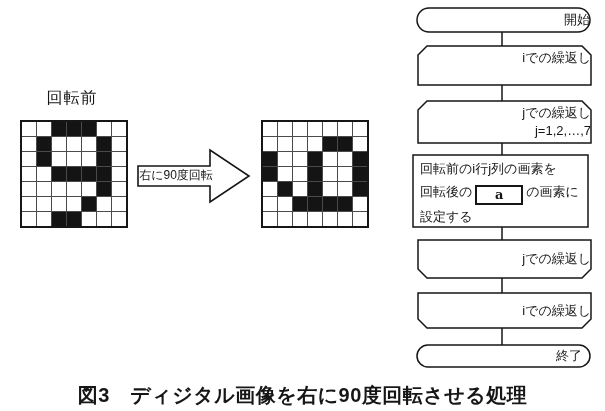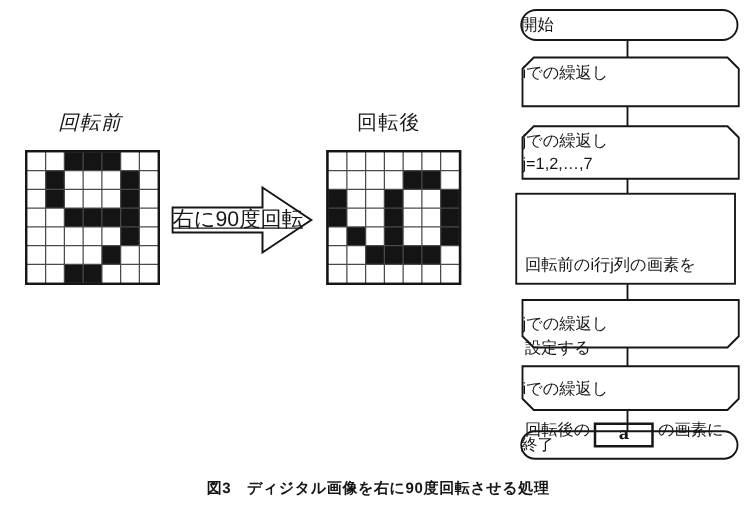--- a/index.html
+++ b/index.html
@@ -3,70 +3,69 @@
 <meta charset="utf-8">
 <style>
   html,body{margin:0;padding:0;background:#ffffff;}
   .canvas{
     position:relative;width:605px;height:411px;background:#ffffff;
     font-family:"Liberation Sans","DejaVu Sans",sans-serif;color:#161616;
     overflow:hidden;
   }
   
   .glabel{position:absolute;font-size:16px;letter-spacing:1px;text-align:center;width:110px;}
-  #before-label{left:17px;top:88px;font-style:italic;}
+  #before-label{left:17px;top:88px;}
   #after-label{left:256px;top:88px;}
   
   .pixgrid{
     position:absolute;display:grid;
     grid-template-columns:repeat(7,14px);grid-template-rows:repeat(7,14px);
     gap:1px;background:#4a4a4a;border:2px solid #161616;
   }
   #before-grid{left:20px;top:120px;}
   #after-grid{left:261px;top:120px;}
   .cell{background:#ffffff;}
   .cell.on{background:#141414;}
   
   .arrow-wrap{position:absolute;left:137px;top:147px;width:114px;height:58px;}
   .arrow-wrap svg{position:absolute;left:0;top:0;}
   .arrow-label{
     position:absolute;left:1px;top:19px;width:76px;height:19px;line-height:19px;
-    text-align:center;font-size:17px;white-space:nowrap;text-decoration:underline;
+    text-align:center;font-size:12px;white-space:nowrap;
   }
   
   .flowchart{position:absolute;left:410px;top:6px;width:192px;height:368px;}
   .flowchart svg{position:absolute;left:0;top:0;}
-  .fc-text{position:absolute;text-align:left;font-size:13px;white-space:nowrap;}
+  .fc-text{position:absolute;text-align:right;font-size:13px;white-space:nowrap;}
   #fc-start{left:7px;top:2px;width:173px;height:24px;line-height:24px;}
   #fc-loop-i{left:8px;top:43px;width:173px;}
   #fc-loop-j{left:8px;top:98px;width:173px;}
   .fc-line{line-height:18px;}
   #fc-process{left:3px;top:151px;width:175px;text-align:left;padding-left:7px;box-sizing:border-box;}
-  .fc-pline{line-height:23px;margin-top:43px;}
+  .fc-pline{line-height:23px;}
   #fc-loop-j-end{left:8px;top:234px;width:173px;height:38px;line-height:38px;}
   #fc-loop-i-end{left:8px;top:287px;width:173px;height:35px;line-height:35px;}
   #fc-end{left:7px;top:339px;width:165px;height:22px;line-height:22px;}
   .answer-box{
     display:inline-block;border:2px solid #161616;min-width:44px;height:16px;
     line-height:16px;text-align:center;margin:0 3px;vertical-align:-3px;
     font-family:"DejaVu Serif","Liberation Serif",serif;font-weight:bold;font-size:13px;
   }
   
   .caption{
     position:absolute;left:0;top:382px;width:605px;text-align:center;
-    font-size:12px;font-weight:bold;letter-spacing:0.5px;
+    font-size:20px;font-weight:bold;letter-spacing:0.5px;
   }
 </style>
 </head>
 <body>
 
 <div class="canvas">
 
   <div class="glabel" id="before-label">回転前</div>
-  <div class="glabel" id="after-label">回転後</div>
 
   <div class="pixgrid" id="before-grid">
       <div class="cell"></div>
       <div class="cell"></div>
       <div class="cell on"></div>
       <div class="cell on"></div>
       <div class="cell on"></div>
       <div class="cell"></div>
       <div class="cell"></div>
       <div class="cell"></div>
@@ -204,22 +203,22 @@
       <div class="fc-line">iでの繰返し</div>
     </div>
 
     <div class="fc-text" id="fc-loop-j">
       <div class="fc-line">jでの繰返し</div>
       <div class="fc-line">j=1,2,…,7</div>
     </div>
 
     <div class="fc-text" id="fc-process">
       <div class="fc-pline">回転前のi行j列の画素を</div>
+      <div class="fc-pline"><span>回転後の</span><span class="answer-box">a</span><span>の画素に</span></div>
       <div class="fc-pline">設定する</div>
-      <div class="fc-pline"><span>回転後の</span><span class="answer-box">a</span><span>の画素に</span></div>
     </div>
 
     <div class="fc-text" id="fc-loop-j-end">jでの繰返し</div>
     <div class="fc-text" id="fc-loop-i-end">iでの繰返し</div>
     <div class="fc-text" id="fc-end">終了</div>
   </div>
 
   <div class="caption">図3　ディジタル画像を右に90度回転させる処理</div>
 
 </div>

